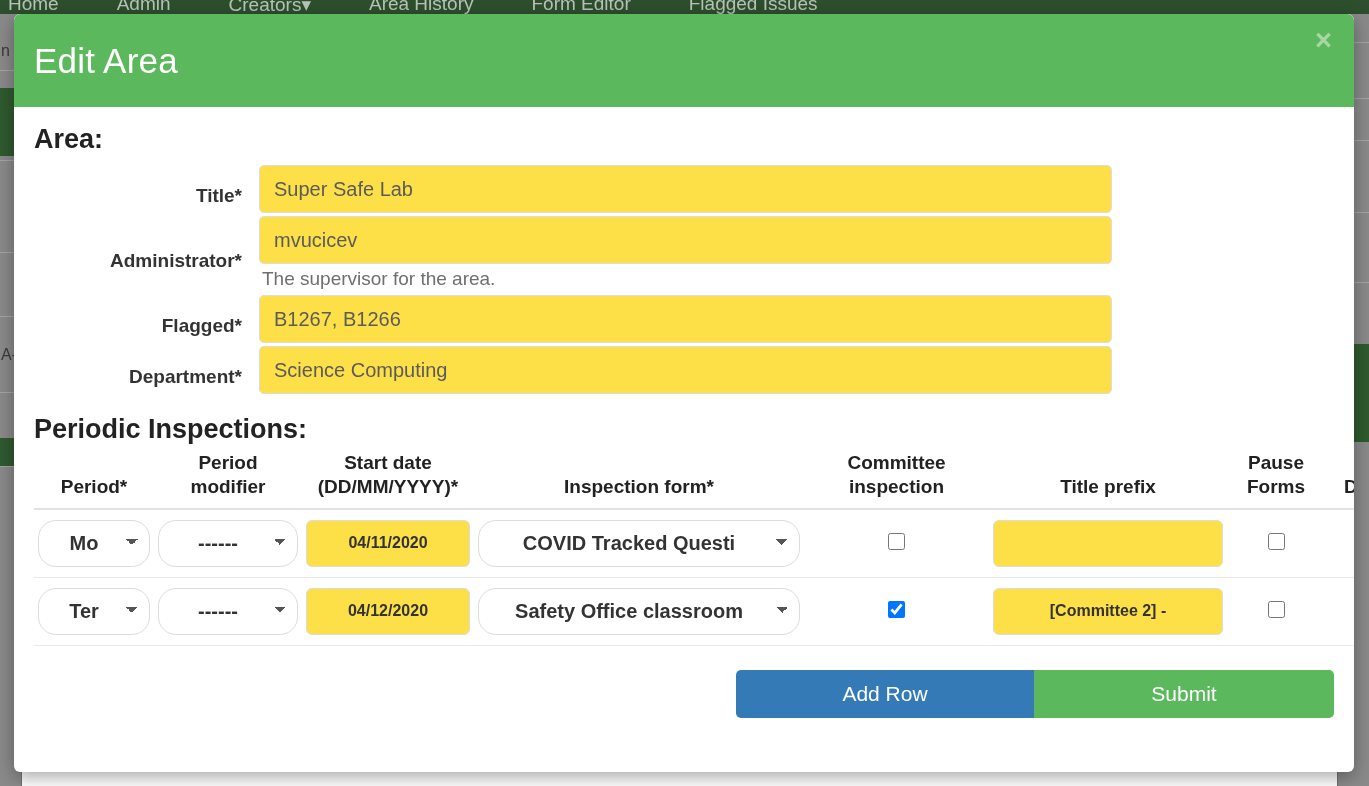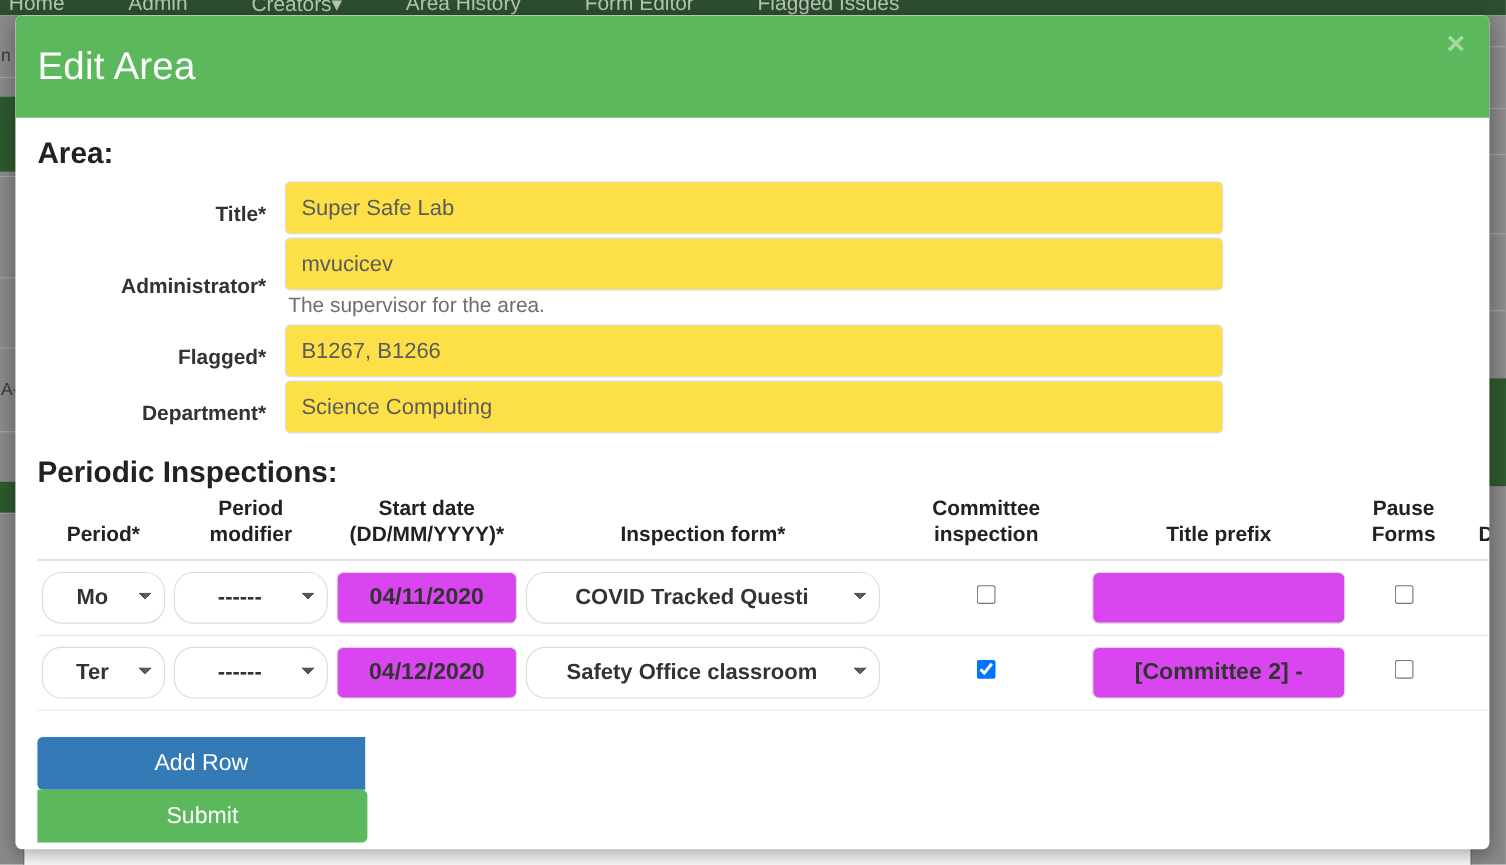--- a/index.html
+++ b/index.html
@@ -195,42 +195,41 @@
     border: 1px solid #dcdcdc;
     border-radius: 18px;
     font-family: "Liberation Sans", sans-serif;
     outline: none;
     cursor: pointer;
   }
   input.cell-input {
     width: 100%;
     height: 47px;
     padding: 4px 10px;
-    font-size: 21px;
+    font-size: 16px;
     font-weight: bold;
     color: #333333;
     text-align: center;
-    background: #d946ef;
+    background: #fde047;
     border: 1px solid #dcdcdc;
     border-radius: 6px;
     font-family: "Liberation Sans", sans-serif;
     outline: none;
   }
   input.cell-checkbox {
     width: 17px; height: 17px;
     margin: 0;
     cursor: pointer;
   }
 
   
   .btn-bar {
     display: flex;
     justify-content: flex-end;
     margin-top: 24px;
-    flex-direction: column;
   }
   .btn {
     height: 48px;
     font-size: 21px;
     color: #ffffff;
     border: none;
     font-family: "Liberation Sans", sans-serif;
     cursor: pointer;
     padding: 0 20px;
   }

